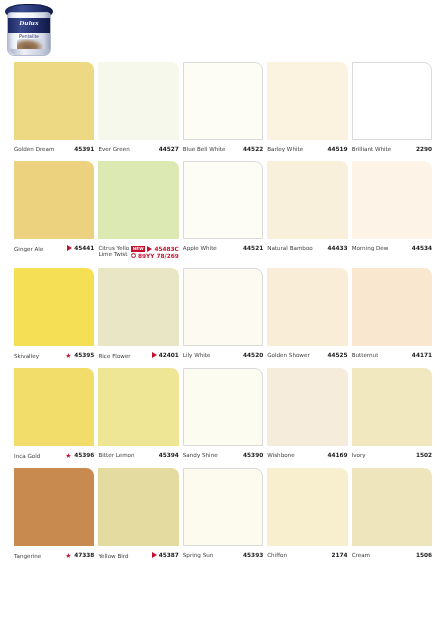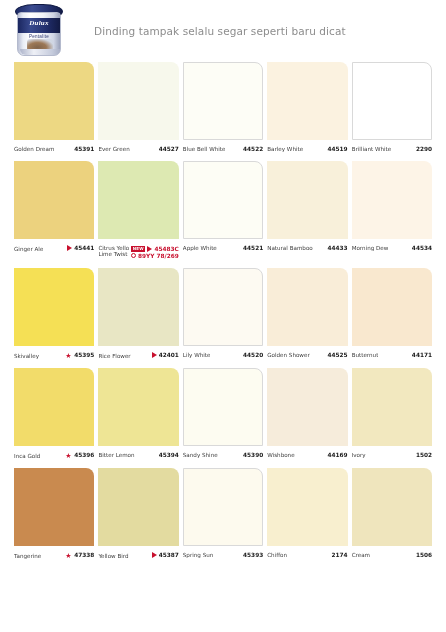--- a/index.html
+++ b/index.html
@@ -13,21 +13,21 @@
     font-family: "Liberation Sans", sans-serif;
     overflow: hidden;
     position: relative;
   }
 
   
   .header {
     height: 62px;
     display: flex;
     align-items: center;
-    padding-left: 14px;
+    padding-left: 4px;
     box-sizing: border-box;
   }
   .can {
     width: 50px;
     height: 54px;
     position: relative;
     flex: 0 0 auto;
   }
   .can-body {
     position: absolute;
@@ -217,21 +217,20 @@
   <div class="can">
     <div class="can-top"></div>
     <div class="can-body">
       <div class="can-band"></div>
       <div class="can-logo">Dulux</div>
       <div class="can-sub">Pentalite</div>
       <div class="can-img"></div>
       <div class="can-base"></div>
     </div>
   </div>
-  <div class="header-title">Dinding tampak selalu segar seperti baru dicat</div>
 </div>
 
 <div class="sheet" id="grid">
     <div class="row">
       <div class="cell">
         <div class="swatch" style="background: rgb(237, 216, 131);"></div>
         <div class="caption">
           <div class="cname">Golden Dream</div>
           <div class="cright-stack">
             <div class="row-line">

